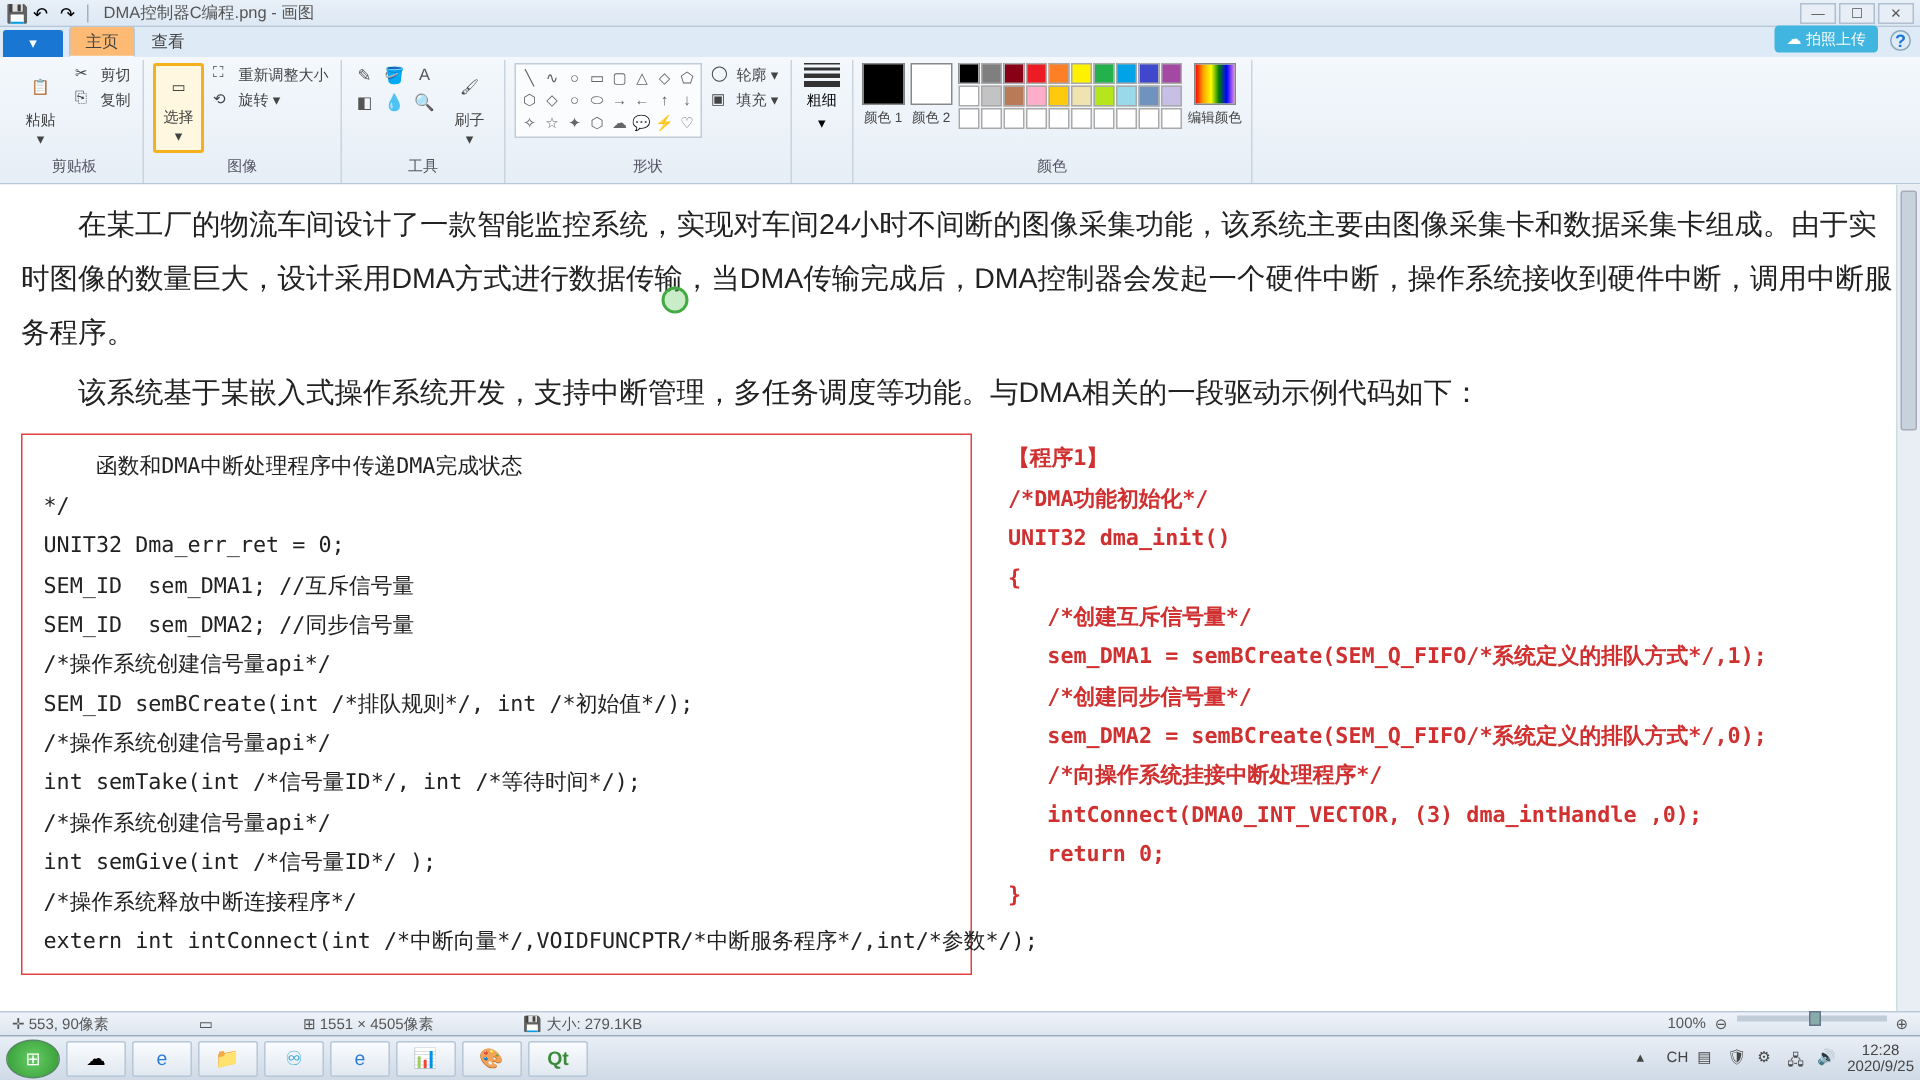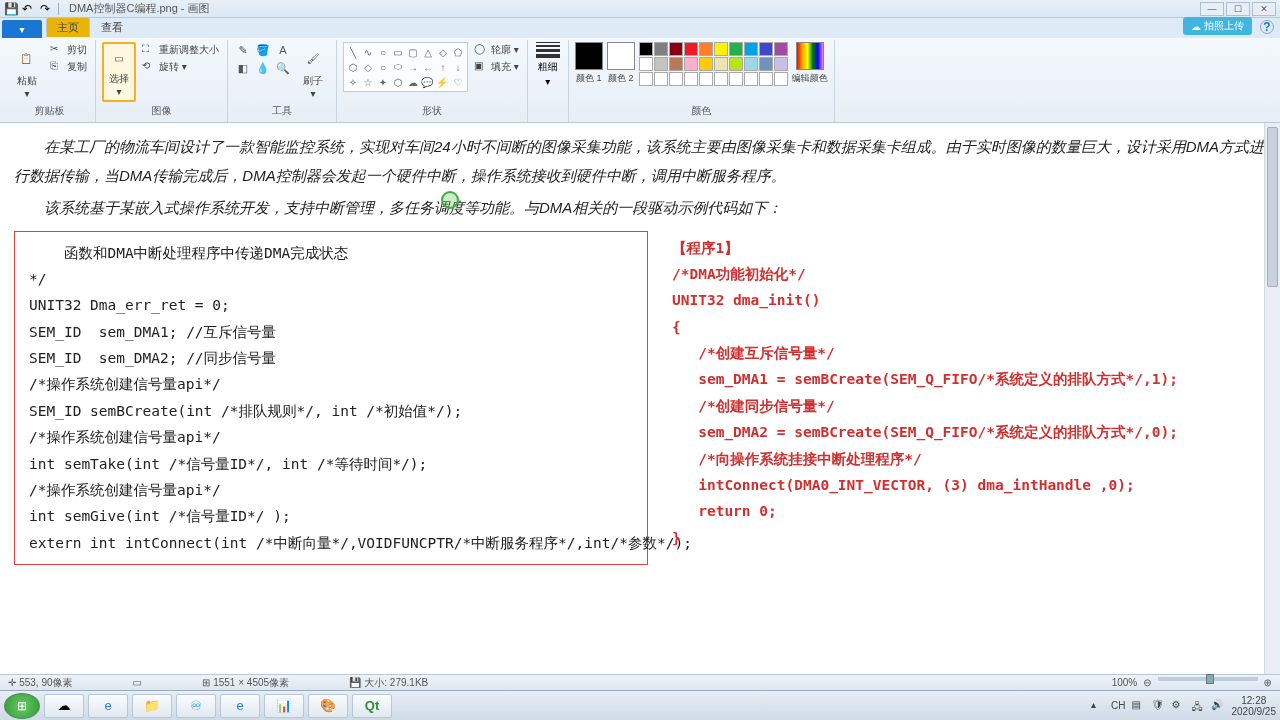--- a/index.html
+++ b/index.html
@@ -11,21 +11,21 @@
 .titlebar .qat-icon { width:14px; height:14px; display:inline-block; }
 .titlebar .sep { width:1px; height:12px; background:#a0b0c0; margin:0 4px; }
 .titlebar .title { margin-left:6px; color:#555; font-size:11px; }
 .titlebar .wincontrols { margin-left:auto; display:flex; gap:2px; }
 .titlebar .wincontrols span { width:24px; height:14px; border:1px solid #b0bfcf; background:#e8eef6; display:flex; align-items:center; justify-content:center; font-size:9px; color:#555; }
 
 
 .ribbon-tabs { height:20px; background: rgba(200,220,240,.6); display:flex; align-items:flex-end; padding-left:2px; position:relative; }
 .ribbon-tabs .app-btn { width:40px; height:18px; background:#1976d2; color:#fff; font-size:10px; display:flex; align-items:center; justify-content:center; border-radius:2px 2px 0 0; margin-right:4px; }
 .ribbon-tabs .tab { padding:2px 10px; font-size:11px; color:#444; border:1px solid transparent; cursor:pointer; }
-.ribbon-tabs .tab.active { background:#eab308; border:1px solid #b8c8d8; border-bottom:1px solid #f4f8fc; border-radius:3px 3px 0 0; }
+.ribbon-tabs .tab.active { background:#fdba74; border:1px solid #b8c8d8; border-bottom:1px solid #f4f8fc; border-radius:3px 3px 0 0; }
 .ribbon-tabs .help { position:absolute; right:6px; top:2px; color:#1976d2; font-size:12px; font-weight:bold; width:14px; height:14px; border:1px solid #8ab; border-radius:50%; display:flex; align-items:center; justify-content:center; }
 .ribbon-tabs .cloud-btn { position:absolute; right:28px; top:-1px; background:#3fb5e0; color:#fff; font-size:10px; padding:2px 8px; border-radius:3px; display:flex; align-items:center; gap:3px; }
 
 
 .ribbon { height:85px; background: linear-gradient(#f4f8fc,#e6eef6); border-bottom:1px solid #b8c8d8; display:flex; padding:2px 4px 0; }
 .group { border-right:1px solid #c8d4e0; padding:2px 6px; display:flex; flex-direction:column; position:relative; }
 .group-label { text-align:center; font-size:10px; color:#556; padding:2px 0; }
 .group-body { flex:1; display:flex; align-items:flex-start; gap:4px; }
 
 .big-btn { display:flex; flex-direction:column; align-items:center; justify-content:center; width:34px; height:60px; font-size:10px; color:#444; }
@@ -47,21 +47,21 @@
 .stroke-lines div { height:1px; background:#333; } .stroke-lines div:nth-child(2){height:2px} .stroke-lines div:nth-child(3){height:3px} .stroke-lines div:nth-child(4){height:4px}
 
 .color-wells { display:flex; gap:4px; }
 .color-well { display:flex; flex-direction:column; align-items:center; font-size:9px; color:#444; }
 .color-well .sw { width:28px; height:28px; border:1px solid #888; margin-bottom:2px; }
 .palette { display:grid; grid-template-columns:repeat(10,14px); grid-auto-rows:14px; gap:1px; }
 .palette span { border:1px solid #aaa; }
 
 
 .doc-area { height: calc(720px - 18px - 20px - 85px - 16px - 30px); overflow:hidden; background:#fff; padding:10px 14px 6px; position:relative; }
-.para { font-size:15px; color:#222; line-height:1.9; margin-bottom:4px;font-style:italic; }
+.para { font-size:19px; color:#222; line-height:1.9; margin-bottom:4px; }
 .indent { text-indent:2em; }
 .cursor-spot { position:absolute; left:441px; top:68px; width:18px; height:18px; border:2px solid #4a4; border-radius:50%; background:rgba(100,200,100,.35); }
 
 .code-columns { display:flex; gap:22px; margin-top:8px; }
 .code-left { border:1px solid #e04040; padding:8px 14px; width:634px; }
 .code-right { padding:4px 2px; flex:1;font-weight:bold; }
 .codeline { font-size:14.5px; line-height:1.82; color:#222; white-space:pre; font-family:"Microsoft YaHei", Consolas, monospace; }
 .red { color:#d03030; }
 
 
@@ -296,20 +296,21 @@
         <div class="codeline">UNIT32 Dma_err_ret = 0;</div>
         <div class="codeline">SEM_ID  sem_DMA1; //互斥信号量</div>
         <div class="codeline">SEM_ID  sem_DMA2; //同步信号量</div>
         <div class="codeline"></div>
         <div class="codeline">/*操作系统创建信号量api*/</div>
         <div class="codeline">SEM_ID semBCreate(int /*排队规则*/, int /*初始值*/);</div>
         <div class="codeline">/*操作系统创建信号量api*/</div>
         <div class="codeline">int semTake(int /*信号量ID*/, int /*等待时间*/);</div>
         <div class="codeline">/*操作系统创建信号量api*/</div>
         <div class="codeline">int semGive(int /*信号量ID*/ );</div>
+        <div class="codeline">/*操作系统释放中断连接程序*/</div>
         <div class="codeline">extern int intConnect(int /*中断向量*/,VOIDFUNCPTR/*中断服务程序*/,int/*参数*/);</div>
       </div>
     <div class="code-right" id="code-right">
         <div class="codeline red">【程序1】</div>
         <div class="codeline red">/*DMA功能初始化*/</div>
         <div class="codeline red">UNIT32 dma_init()</div>
         <div class="codeline red">{</div>
         <div class="codeline red">   /*创建互斥信号量*/</div>
         <div class="codeline red">   sem_DMA1 = semBCreate(SEM_Q_FIFO/*系统定义的排队方式*/,1);</div>
         <div class="codeline red">   /*创建同步信号量*/</div>

